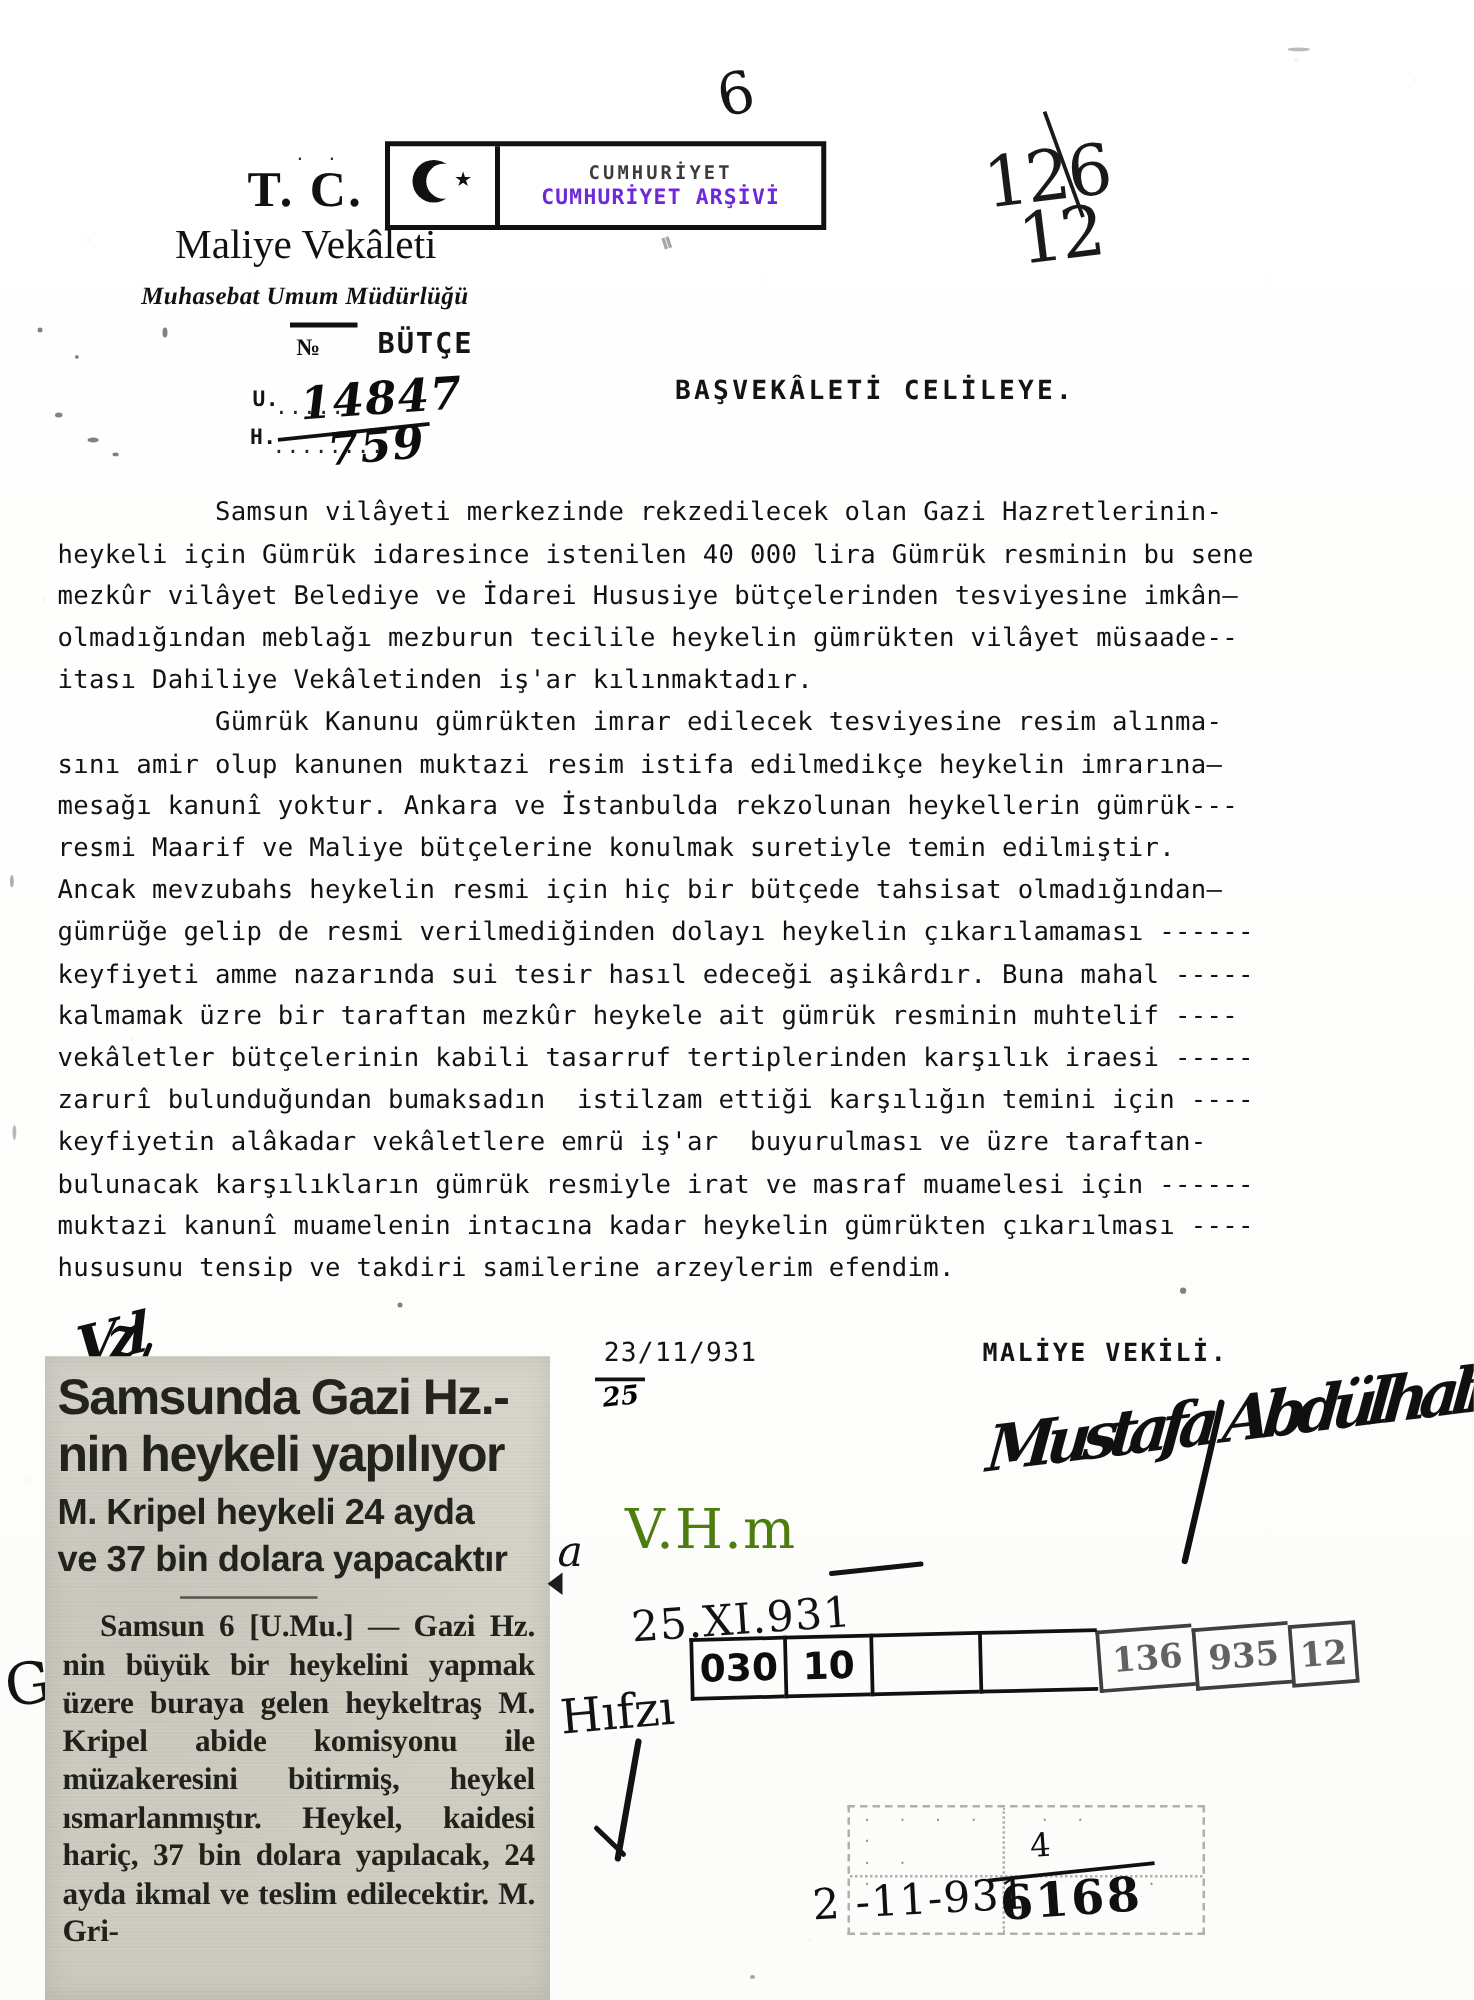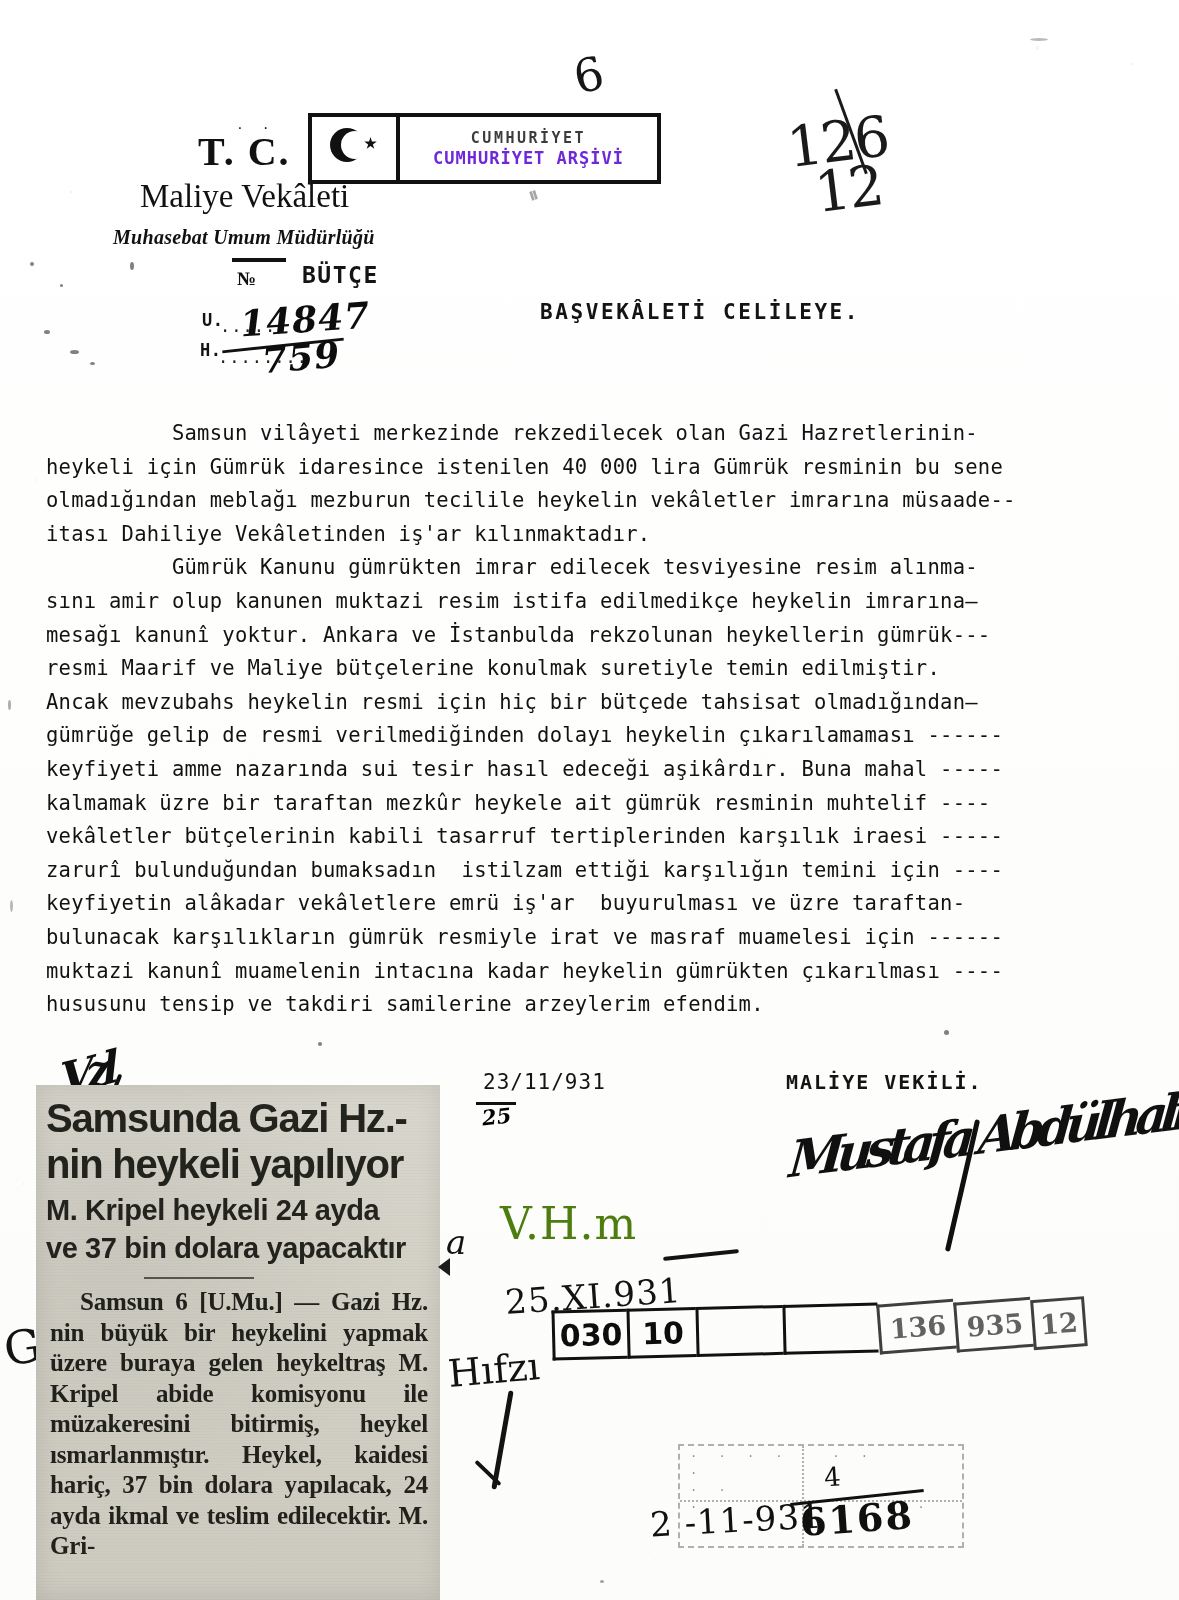--- a/index.html
+++ b/index.html
@@ -130,21 +130,21 @@
   }
 
   
   #addressee{
     position:absolute;left:540px;top:300px;
     font-size:21px;font-weight:700;letter-spacing:2.6px;
   }
 
   
   #body-text{
-    position:absolute;left:46px;top:393px;width:1090px;margin-top:24px;
+    position:absolute;left:46px;top:393px;width:1090px;
   }
   #body-text p{margin:0;}
   #body-text .ln{
     display:block;font-size:20.5px;line-height:33.6px;white-space:pre;
     color:#121212;letter-spacing:.25px;
   }
 
   
   #date-main{position:absolute;left:483px;top:1070px;font-size:21px;letter-spacing:1px;}
   #date-rule{position:absolute;left:476px;top:1102px;width:40px;height:3px;background:#111;}
@@ -371,21 +371,22 @@
   <span class="den">12</span>
 </div>
 <div id="hw-frac-slash"></div>
 
 <div id="addressee" class="tw">BAŞVEKÂLETİ CELİLEYE.</div>
 
 <div id="body-text" class="tw">
   <p>
     <span class="ln">          Samsun vilâyeti merkezinde rekzedilecek olan Gazi Hazretlerinin-</span>
     <span class="ln">heykeli için Gümrük idaresince istenilen 40 000 lira Gümrük resminin bu sene</span>
-    <span class="ln">olmadığından meblağı mezburun tecilile heykelin vekâletler imrarına müsaade--</span>
+    <span class="ln">mezkûr vilâyet Belediye ve İdarei Hususiye bütçelerinden tesviyesine imkân—</span>
+    <span class="ln">olmadığından meblağı mezburun tecilile heykelin gümrükten vilâyet müsaade--</span>
     <span class="ln">itası Dahiliye Vekâletinden iş'ar kılınmaktadır.</span>
   </p>
   <p>
     <span class="ln">          Gümrük Kanunu gümrükten imrar edilecek tesviyesine resim alınma-</span>
     <span class="ln">sını amir olup kanunen muktazi resim istifa edilmedikçe heykelin imrarına—</span>
     <span class="ln">mesağı kanunî yoktur. Ankara ve İstanbulda rekzolunan heykellerin gümrük---</span>
     <span class="ln">resmi Maarif ve Maliye bütçelerine konulmak suretiyle temin edilmiştir.</span>
     <span class="ln">Ancak mevzubahs heykelin resmi için hiç bir bütçede tahsisat olmadığından—</span>
     <span class="ln">gümrüğe gelip de resmi verilmediğinden dolayı heykelin çıkarılamaması ------</span>
     <span class="ln">keyfiyeti amme nazarında sui tesir hasıl edeceği aşikârdır. Buna mahal -----</span>

